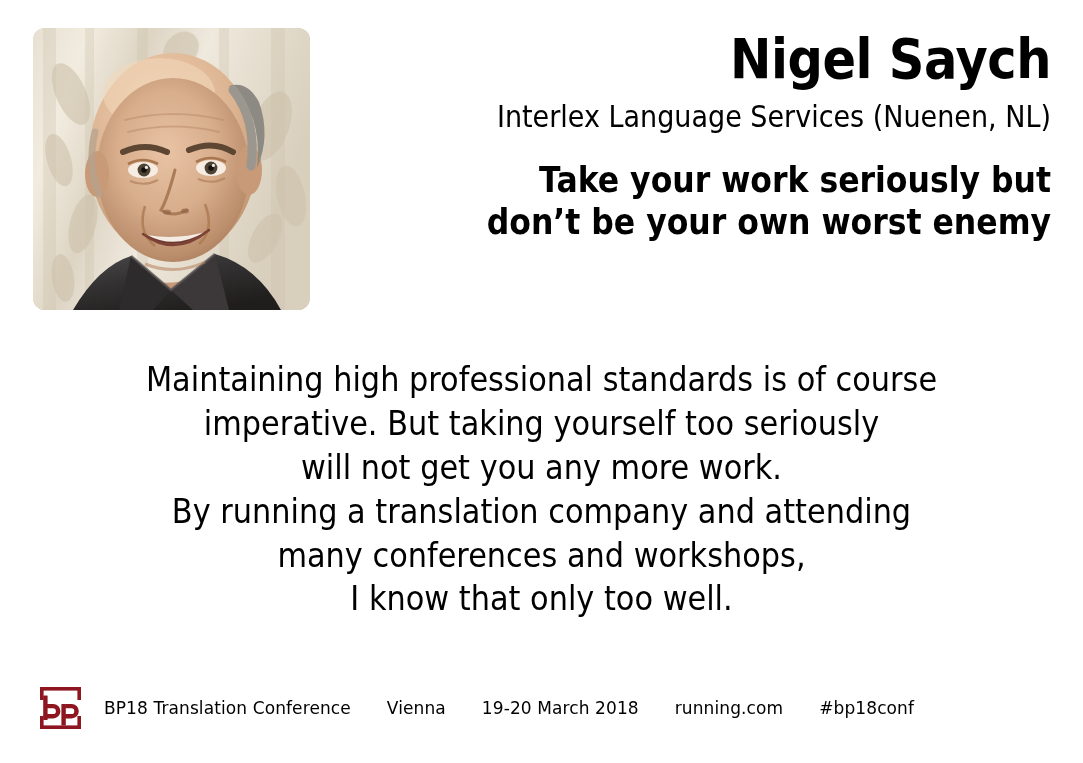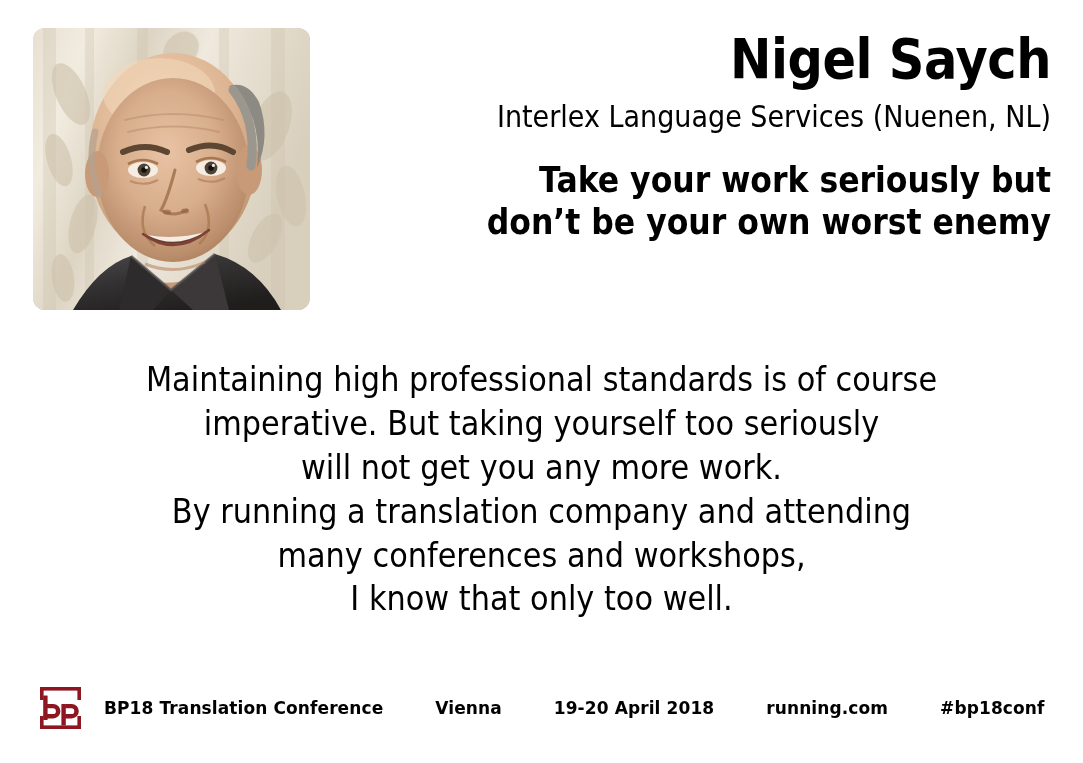--- a/index.html
+++ b/index.html
@@ -105,28 +105,28 @@
     height: 42px;
     flex: 0 0 auto;
     margin-right: 23px;
   }
   .bp-logo svg { display: block; width: 100%; height: 100%; }
 
   .footer-items {
     display: flex;
     align-items: center;
     font-family: "DejaVu Sans", sans-serif;
-    font-weight: 700;
+    font-weight: 400;
     font-size: 17px;
     letter-spacing: 0.1px;
     color: #000;
     white-space: nowrap;
   }
   .footer-item { display: inline-block; }
-  .footer-item + .footer-item { margin-left: 52px; text-align: right; }
+  .footer-item + .footer-item { margin-left: 36px; text-align: right; }
 </style>
 </head>
 <body>
 
 <div class="photo-frame">
   <svg viewBox="0 0 277 282" preserveAspectRatio="xMidYMid slice" aria-hidden="true">
     <defs>
       <linearGradient id="curtainG" x1="0" y1="0" x2="1" y2="0.35">
         <stop offset="0%" stop-color="#e7e0d2"></stop>
         <stop offset="18%" stop-color="#f2ece0"></stop>
@@ -269,17 +269,17 @@
       <g fill="#8e1620">
         <rect x="21.4" y="17.0" width="4.4" height="21.5" rx="0.6"></rect>
         <path d="M25.2 17.0 h6.4 a7.2 7.2 0 0 1 0 14.4 h-6.4 v-4.3 h6.2 a2.9 2.9 0 0 0 0 -5.8 h-6.2 z"></path>
       </g>
     </svg>
   </div>
 
   <div class="footer-items">
     <span class="footer-item">BP18 Translation Conference</span>
     <span class="footer-item">Vienna</span>
-    <span class="footer-item">19-20 April 2018</span>
+    <span class="footer-item">19-20 March 2018</span>
     <span class="footer-item">running.com</span>
     <span class="footer-item">#bp18conf</span>
   </div>
 </div>
 
 </body></html>

